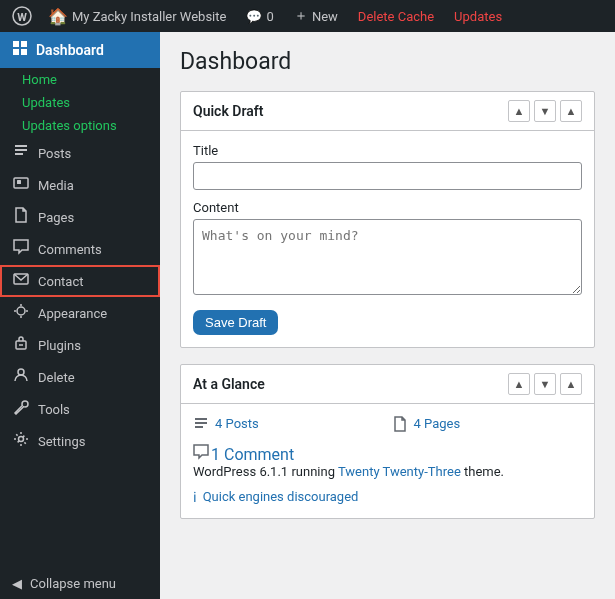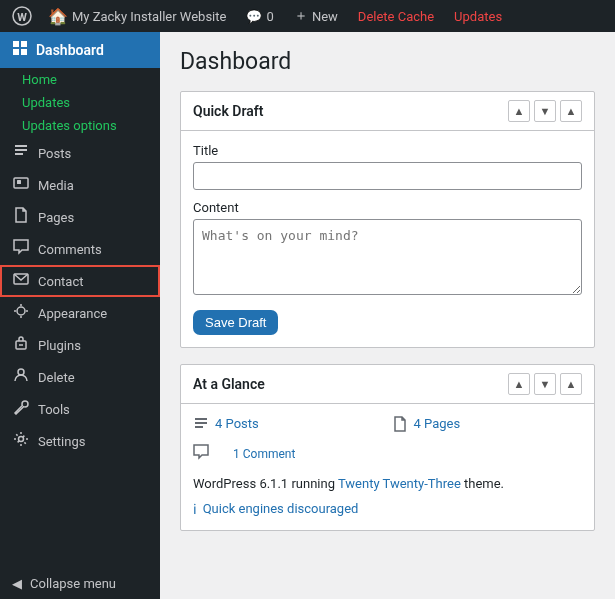--- a/index.html
+++ b/index.html
@@ -204,23 +204,23 @@
       margin-bottom: 8px;
     }
     .glance-item {
       display: flex; gap: 6px;
       font-size: 13px;
     }
     .glance-item a { color: #2271b1; text-decoration: none; }
     .glance-icon { font-size: 16px; color: #646970; }
 
     .glance-full {
-      display: flex; align-items: center; gap: 24px;
-      margin-bottom: 12px;
-      font-size: 12px;
+      display: flex; align-items: center; gap: 2px;
+      margin-bottom: 0;
+      font-size: 16px;
     }
     .glance-full a { color: #2271b1; text-decoration: none; }
 
     .glance-wp-info {
       font-size: 13px;
       color: #1d2327;
       margin-bottom: 8px;
     }
     .glance-wp-info a { color: #2271b1; text-decoration: none; }
 

